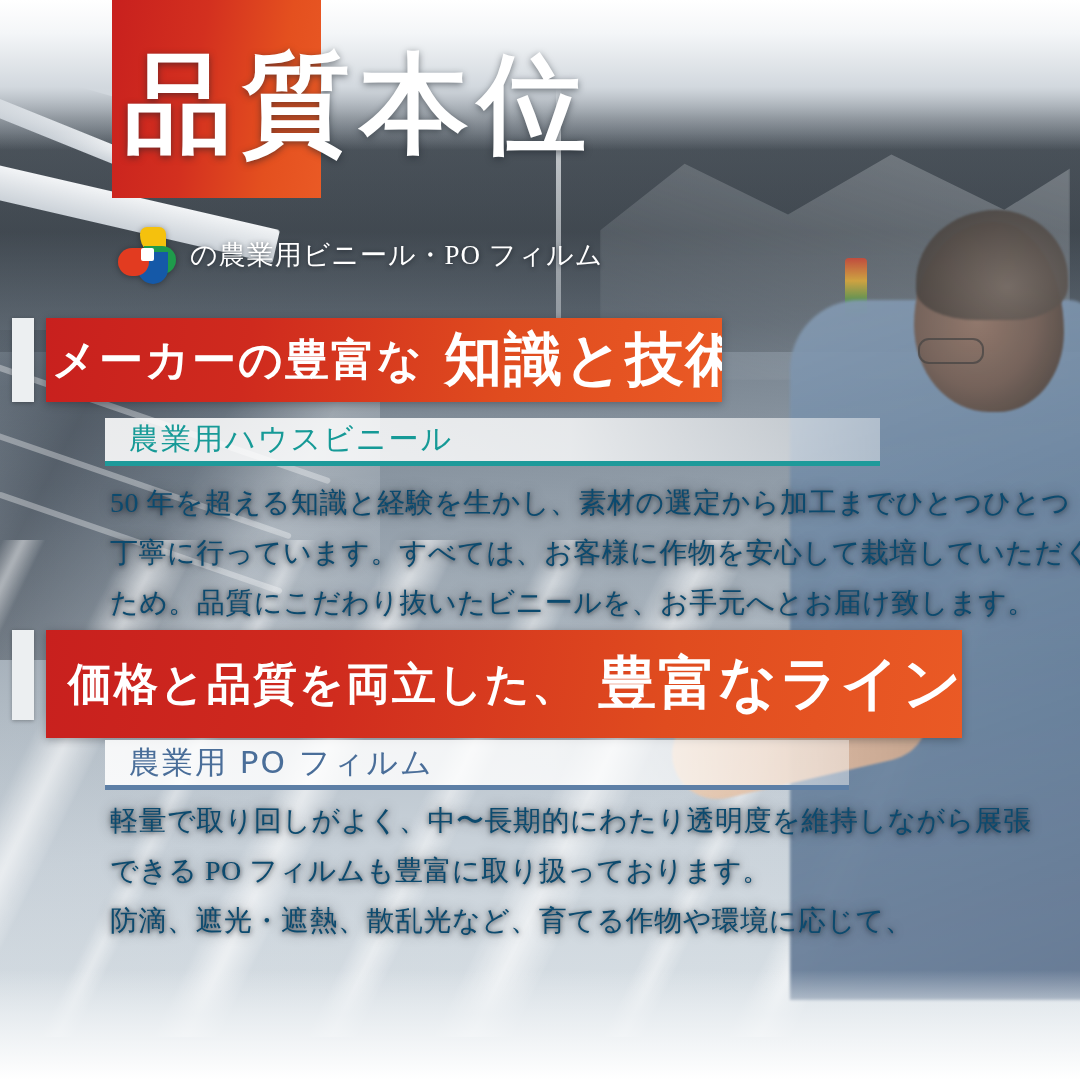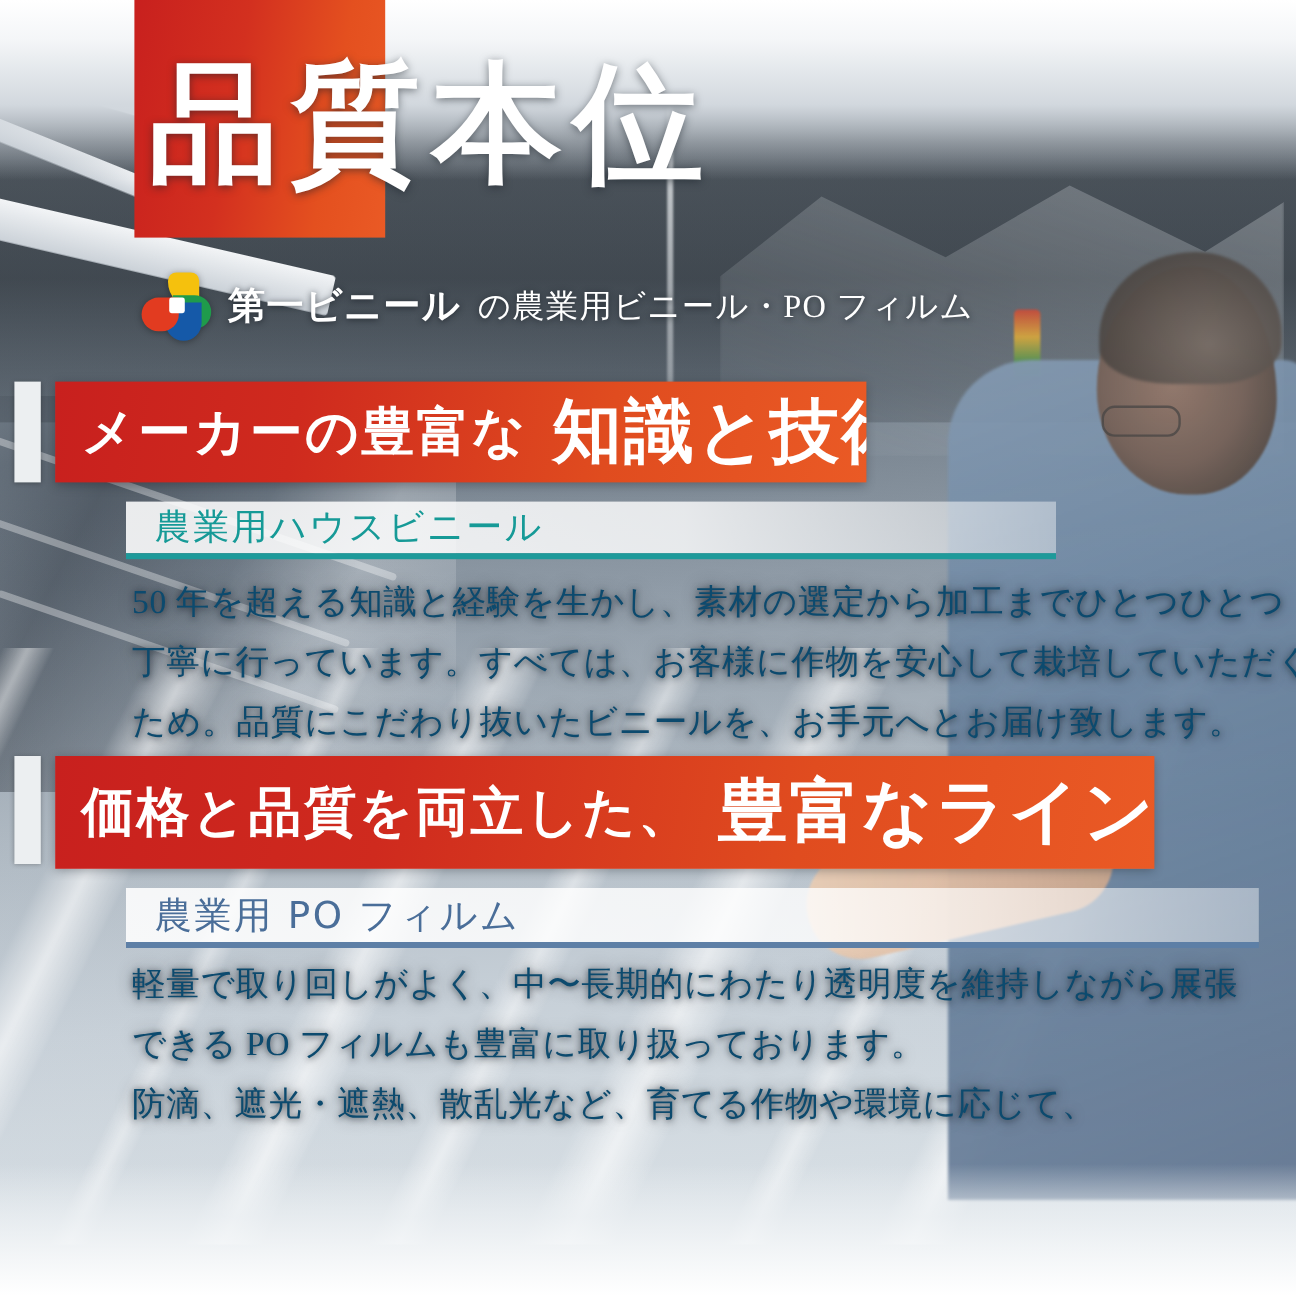--- a/index.html
+++ b/index.html
@@ -124,31 +124,31 @@
   .banner{
     position:absolute;color:#fff;display:flex;align-items:center;
     background:linear-gradient(100deg,#c8201e 0%,#cf2a1e 30%,#e04c1f 68%,#ea5a25 100%);
     box-shadow:0 2px 8px rgba(20,26,33,.35);
     font-family:"DejaVu Serif","Liberation Serif",serif;font-weight:700;
     white-space:nowrap;overflow:hidden;
   }
   .banner .small{font-size:44px;letter-spacing:2px;}
   .banner .big{font-size:58px;letter-spacing:2px;margin-left:20px;}
 
-  #banner1{left:46px;top:318px;width:676px;height:84px;padding-left:22px;box-sizing:border-box;}
-  #banner2{left:46px;top:630px;width:916px;height:94px;padding-left:22px;box-sizing:border-box;}
+  #banner1{left:46px;top:318px;width:676px;height:84px;padding-left:6px;box-sizing:border-box;}
+  #banner2{left:46px;top:630px;width:916px;height:108px;padding-left:22px;box-sizing:border-box;}
 
   
   .subband{
     position:absolute;display:flex;align-items:center;
     background:linear-gradient(90deg,rgba(255,255,255,.88) 0%,rgba(255,255,255,.80) 60%,rgba(255,255,255,.42) 100%);
     padding-left:24px;box-sizing:border-box;
   }
   #subband1{left:105px;top:418px;width:775px;height:48px;border-bottom:5px solid #1e9a9a;}
-  #subband2{left:105px;top:740px;width:944px;height:50px;border-bottom:5px solid #5d7fa6;align-items:center;}
+  #subband2{left:105px;top:740px;width:744px;height:50px;border-bottom:5px solid #5d7fa6;align-items:center;}
   .sub-text{font-family:"DejaVu Sans","Liberation Sans",sans-serif;font-weight:400;letter-spacing:2px;}
   #subband1 .sub-text{font-size:30px;color:#169a97;}
   #subband2 .sub-text{font-size:31px;color:#4a6e99;}
 
   
   .para{
     position:absolute;color:#0c4a6e;font-size:28px;line-height:50px;letter-spacing:.5px;
     font-family:"Liberation Serif","DejaVu Serif",serif;
     text-shadow:0 1px 5px rgba(20,26,33,.75),0 0 14px rgba(20,26,33,.45);
   }
@@ -206,21 +206,20 @@
   <div class="hero-title">品質本位</div>
 
   <div class="logo-row">
     <span class="logo-mark">
       <span class="p-yellow"></span>
       <span class="p-green"></span>
       <span class="p-blue"></span>
       <span class="p-red"></span>
       <span class="p-dot"></span>
     </span>
-    <span class="logo-brand">第一ビニール</span>
     <span class="logo-tail">の農業用ビニール・PO フィルム</span>
   </div>
 
   <div class="tick" style="left:12px;top:318px;height:84px;"></div>
   <div class="banner" id="banner1">
     <span class="small">メーカーの豊富な</span>
     <span class="big">知識と技術</span>
   </div>
   <div class="subband" id="subband1">
     <span class="sub-text">農業用ハウスビニール</span>

